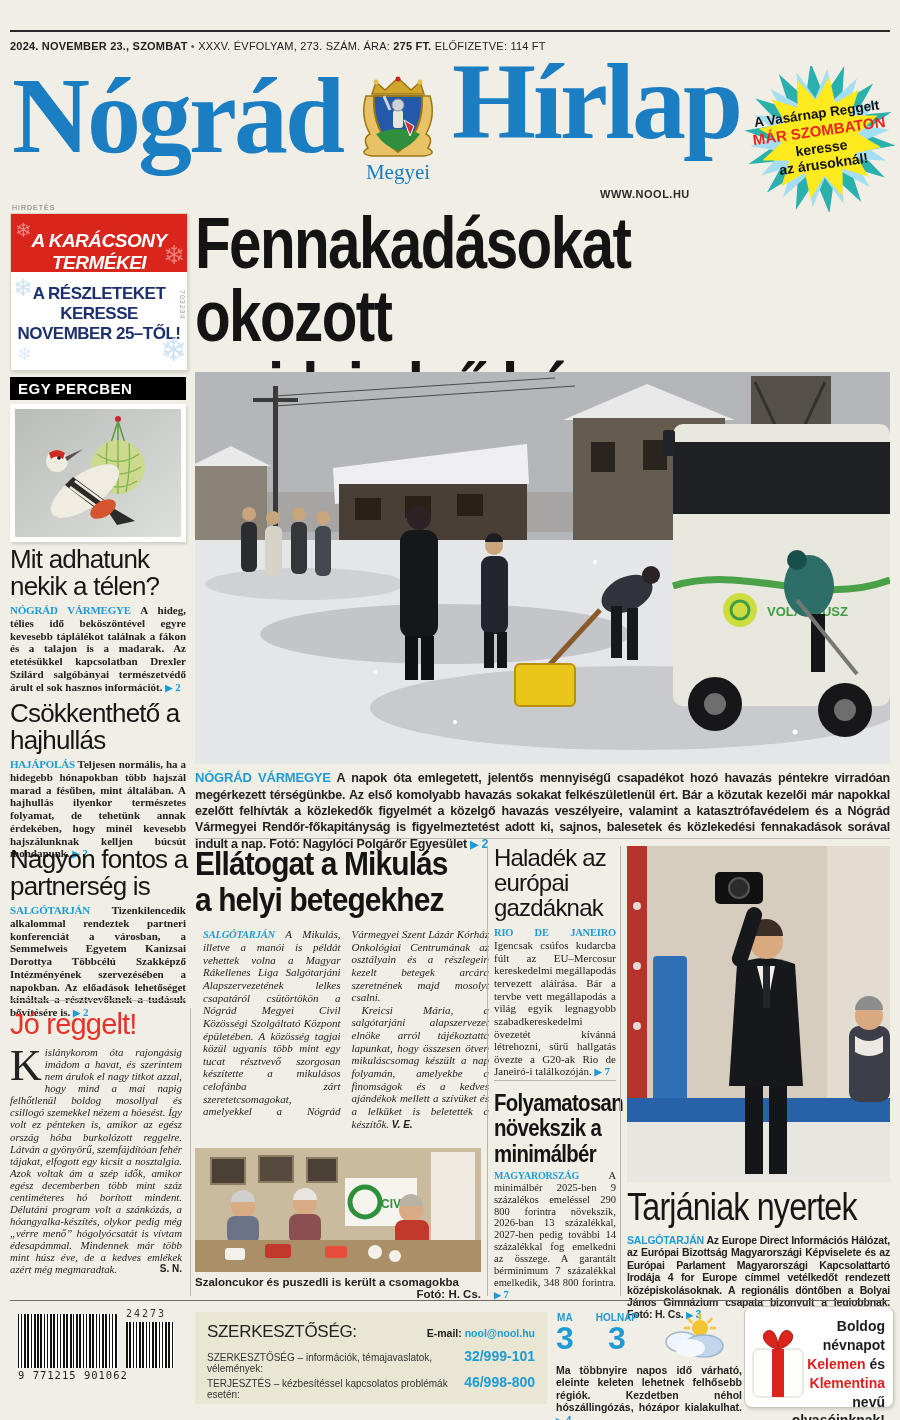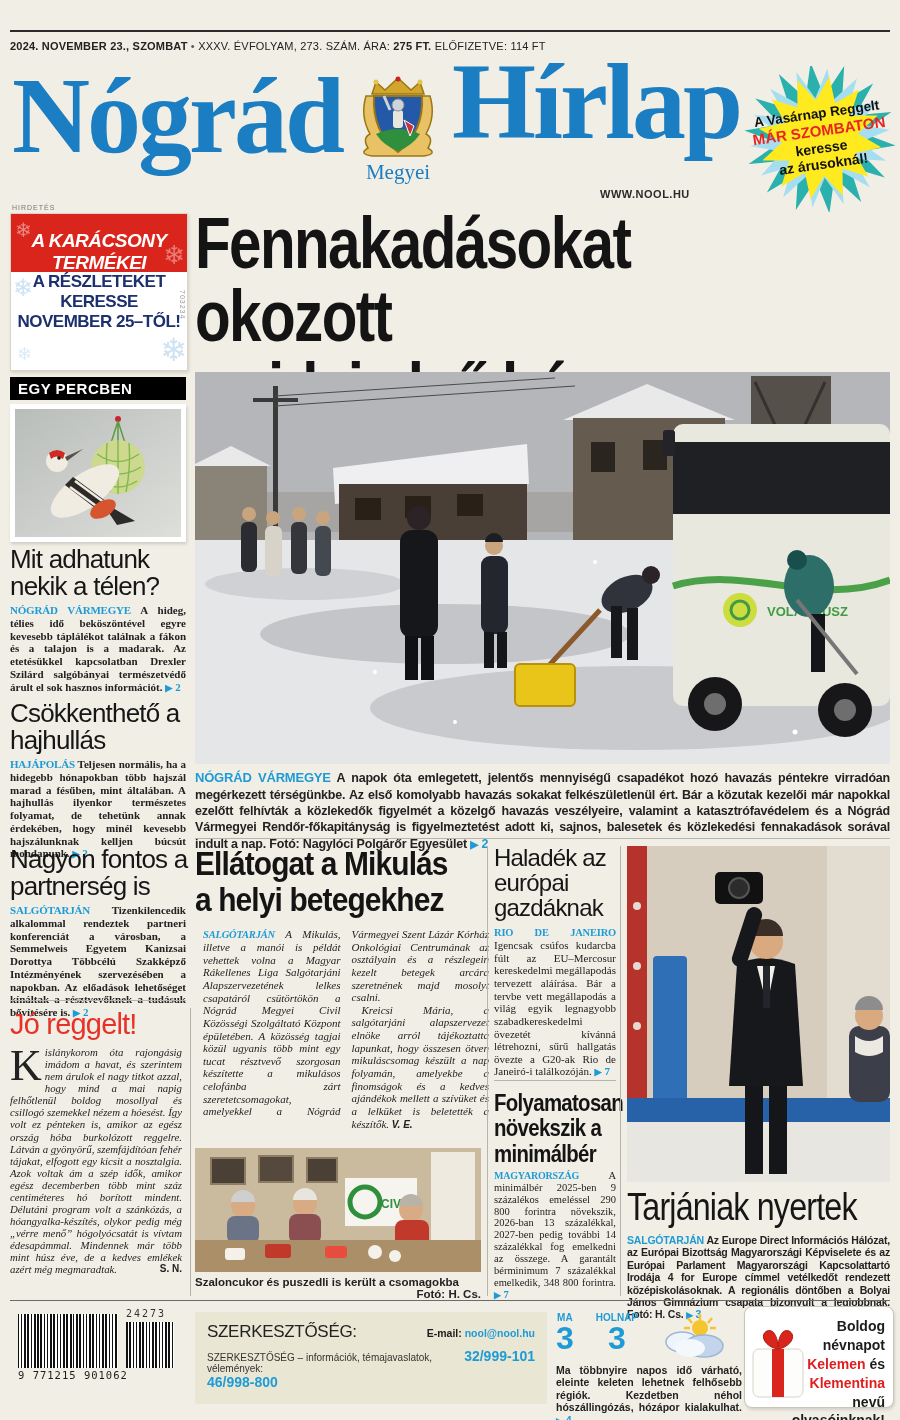--- a/index.html
+++ b/index.html
@@ -83,21 +83,21 @@
     <div style="position:relative;background:#da251c;height:58px;text-align:center;overflow:hidden;">
       <span class="flake" style="left:4px;top:4px;color:rgba(255,255,255,.45);font-size:20px;">❄</span>
       <span class="flake" style="right:2px;top:26px;color:rgba(255,255,255,.4);font-size:26px;">❄</span>
       <div style="color:#fff;font-weight:700;font-style:italic;font-size:19px;padding-top:16px;letter-spacing:-0.5px;">A KARÁCSONY</div>
       <div style="color:#fff;font-weight:700;font-style:italic;font-size:19px;letter-spacing:-0.5px;">TERMÉKEI</div>
     </div>
     <div style="position:relative;height:97px;text-align:center;overflow:hidden;">
       <span class="flake" style="left:2px;top:2px;color:#cde2f2;font-size:24px;">❄</span>
       <span class="flake" style="right:0px;bottom:0px;color:#cde2f2;font-size:32px;">❄</span>
       <span class="flake" style="left:6px;bottom:4px;color:#dcebf6;font-size:18px;">❄</span>
-      <div style="color:#1c2f6e;font-weight:700;font-size:17px;letter-spacing:-0.5px;">A RÉSZLETEKET</div>
+      <div style="color:#1c2f6e;font-weight:700;font-size:17px;padding-top:12px;letter-spacing:-0.5px;">A RÉSZLETEKET</div>
       <div style="color:#1c2f6e;font-weight:700;font-size:17px;letter-spacing:-0.5px;">KERESSE</div>
       <div style="color:#1c2f6e;font-weight:700;font-size:17px;letter-spacing:-0.5px;">NOVEMBER 25–TŐL!</div>
       <div class="abs vtext" style="right:1px;top:18px;">703234</div>
     </div>
   </div>
 
   <div class="abs redband" style="left:10px;top:377px;width:176px;height:23px;font-size:15px;letter-spacing:0.5px;line-height:23px;padding-left:8px;box-sizing:border-box;">EGY PERCBEN</div>
 
   <div class="abs" style="left:10px;top:404px;width:176px;height:138px;background:#fff;padding:5px;box-sizing:border-box;box-shadow:1px 2px 3px rgba(0,0,0,.15);">
     <svg width="166" height="128" viewBox="0 0 166 128" preserveAspectRatio="none">
@@ -374,20 +374,21 @@
       <span style="font-size:10.5px;font-weight:700;">
         <span>E-mail:</span>
         <span style="color:#1e9bd7;">nool@nool.hu</span>
       </span>
     </div>
     <div style="display:flex;justify-content:space-between;align-items:baseline;margin-top:6px;">
       <span style="font-size:10px;color:#333;">SZERKESZTŐSÉG – információk, témajavaslatok, vélemények:</span>
       <span style="font-size:14px;font-weight:700;color:#1e9bd7;white-space:nowrap;">32/999-101</span>
     </div>
     <div style="display:flex;justify-content:space-between;align-items:baseline;">
+      <span style="font-size:10px;color:#333;">TERJESZTÉS – kézbesítéssel kapcsolatos problémák esetén:</span>
       <span style="font-size:14px;font-weight:700;color:#1e9bd7;white-space:nowrap;">46/998-800</span>
     </div>
   </div>
 
   <div class="abs" style="left:556px;top:1312px;width:180px;">
     <div style="display:flex;gap:22px;">
       <div style="text-align:center;">
         <div style="font-size:10px;font-weight:700;color:#1e9bd7;">MA</div>
         <div style="font-size:32px;font-weight:700;color:#1e9bd7;line-height:0.95;">3</div>
       </div>

